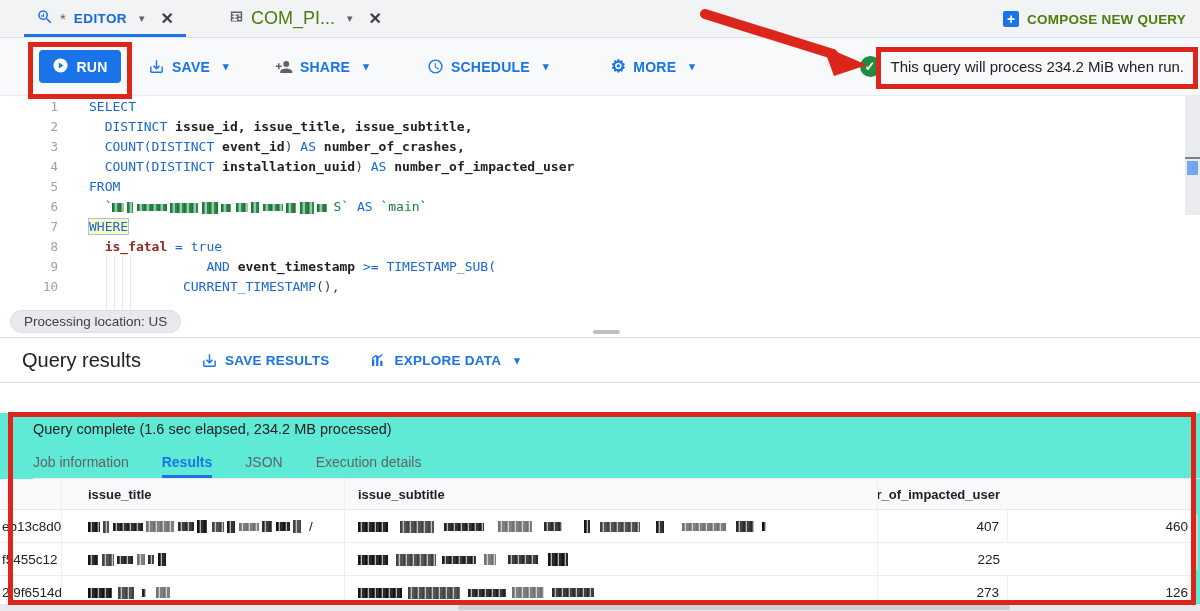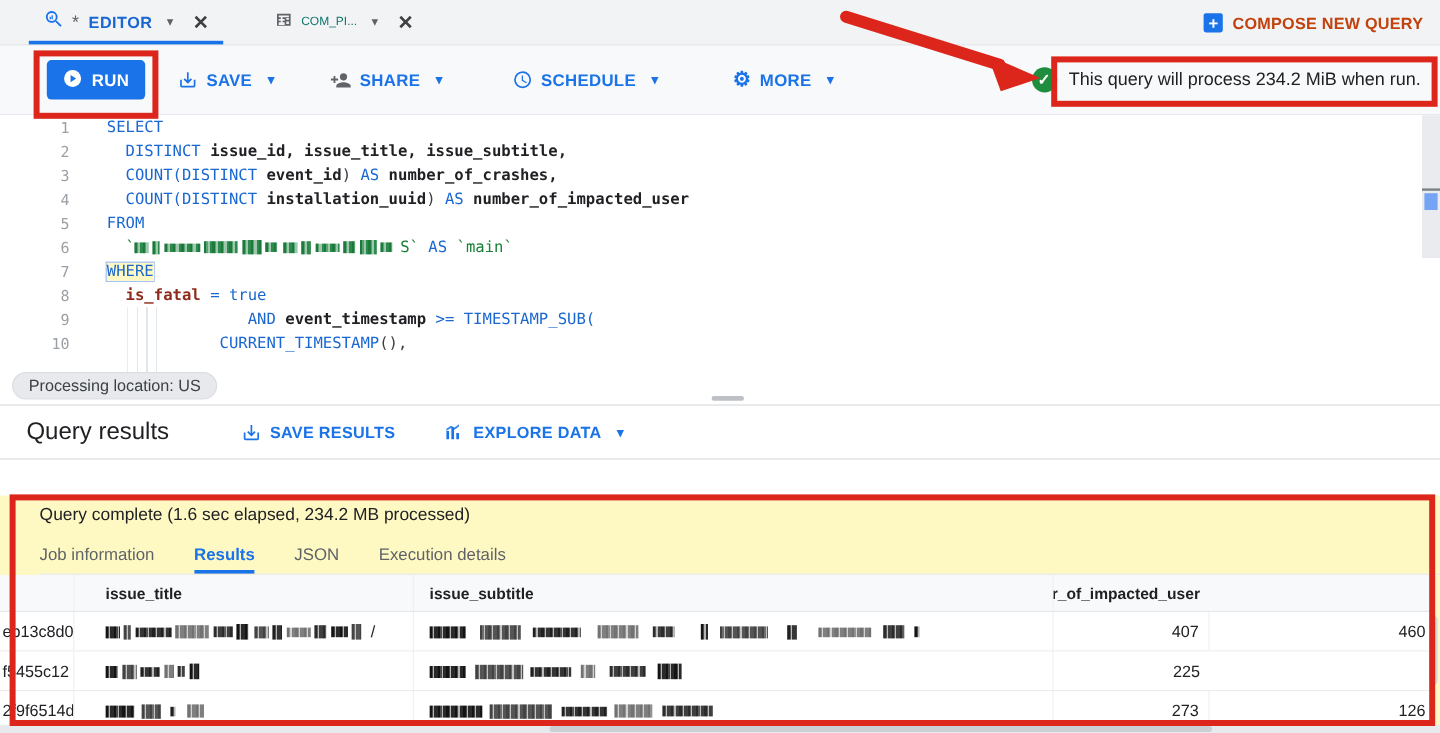--- a/index.html
+++ b/index.html
@@ -6,28 +6,28 @@
   html,body { width:1200px; height:611px; }
   body { position:relative; font-family:"Liberation Sans",sans-serif; background:#fff; overflow:hidden; color:#202124; }
 
   
   #tabstrip { position:absolute; top:0; left:0; right:0; height:38px; background:#f1f3f4; border-bottom:1px solid #e0e3e6; display:flex; align-items:stretch; }
   .tab { position:relative; display:flex; align-items:center; gap:6px; padding:0 14px; cursor:pointer; }
   .tab.active::after { content:""; position:absolute; left:2px; right:2px; bottom:0; height:3px; background:#1a73e8; }
   .tab1 { margin-left:22px; }
   .tab2 { margin-left:26px; }
   .tab-label-active { color:#1967d2; font-weight:bold; font-size:13.5px; letter-spacing:.4px; }
-  .tab-label { color:#0f766e; font-size:10px;text-align:center; }
+  .tab-label { color:#4d7c0f; font-size:18px;text-align:center; }
   .dirty { color:#5f6368; font-size:15px; margin-right:2px; }
   .caret { font-size:11px; color:#5f6368; margin-left:6px; }
   .caret.blue { color:#1a73e8; }
   .closex { font-size:16px; color:#3c4043; margin-left:10px; font-weight:bold; }
   #compose { position:absolute; right:14px; top:0; height:38px; display:flex; align-items:center; gap:8px; cursor:pointer; }
   #compose .plus { width:16px; height:16px; background:#1a73e8; border-radius:2px; color:#fff; font-size:14px; font-weight:bold; display:flex; align-items:center; justify-content:center; line-height:1; }
-  #compose .lbl { color:#c2410c; font-weight:bold; font-size:13.5px; letter-spacing:.2px; }
+  #compose .lbl { color:#4d7c0f; font-weight:bold; font-size:13.5px; letter-spacing:.2px; }
 
   
   #toolbar { position:absolute; top:38px; left:0; right:0; height:58px; background:#f8f9fa; border-bottom:1px solid #e8eaed; display:flex; align-items:center; padding-left:39px; }
   #run-btn { width:82px; height:33px; background:#1a73e8; border:none; border-radius:4px; color:#fff; font-weight:bold; font-size:14px; letter-spacing:.3px; display:flex; align-items:center; justify-content:center; gap:7px; cursor:pointer; font-family:inherit; }
   .tbtn { display:flex; align-items:center; gap:7px; color:#1a73e8; font-weight:bold; font-size:14px; letter-spacing:.25px; cursor:pointer; background:none; border:none; font-family:inherit; }
   .tbtn svg { display:block; }
   .gear-glyph { font-size:17px; line-height:1; color:#1a73e8; }
   #toolbar .sp1{ margin-left:27px; } #toolbar .sp2{ margin-left:46px; } #toolbar .sp3{ margin-left:58px; } #toolbar .sp4{ margin-left:62px; }
   #toolbar .flex { flex:1; }
   #validation { display:flex; align-items:center; gap:10px; margin-right:16px; }
@@ -59,21 +59,21 @@
   #handle { position:absolute; left:593px; top:330px; width:27px; height:4px; border-radius:2px; background:#bdc1c6; cursor:row-resize; }
 
   
   #results-header { position:absolute; top:337px; left:0; right:0; height:46px; background:#fff; border-top:1px solid #dadce0; border-bottom:1px solid #dadce0; display:flex; align-items:center; }
   #rh-title { margin-left:22px; font-size:20px; color:#202124; }
   #results-header .tbtn { font-size:13.5px;text-align:center; }
   #rh-save { margin-left:60px; }
   #rh-explore { margin-left:40px; }
 
   
-  #results-panel { position:absolute; top:413px; left:0; right:0; height:192px; background:#fef9c3;text-decoration:underline; }
+  #results-panel { position:absolute; top:413px; left:0; right:0; height:192px; background:#5eead4;text-decoration:underline; }
   #rstatus { position:absolute; left:33px; top:8px; font-size:14.5px; color:#202124; }
   #rtabs { position:absolute; left:33px; top:35px; right:0; height:31px; display:flex; gap:33px; border-bottom:1px solid #e8eaed; }
   .rtab { font-size:14px; color:#5f6368; display:flex; align-items:center; padding-bottom:2px; cursor:pointer; }
   .rtab.active { color:#1a73e8; font-weight:bold; border-bottom:3px solid #1a73e8; padding-bottom:0; }
   #rtable { position:absolute; left:0; right:4px; top:66px; bottom:0; overflow:hidden; font-size:13.5px; }
   .trow, #thead-row { display:grid; grid-template-columns:62px 283px 533px 130px 188px; align-items:center; }
   #thead-row { height:31px; background:#f8f9fa; border-bottom:1px solid #e6e8ea; font-size:13px; font-weight:bold; }
   .trow { height:33px; border-bottom:1px solid #ececee; background:#fff; }
   .trow > div, #thead-row > div { height:100%; display:flex; align-items:center; border-right:1px solid #eef0f2; overflow:hidden; }
   .trow > div:last-child, #thead-row > div:last-child { border-right:none; }

